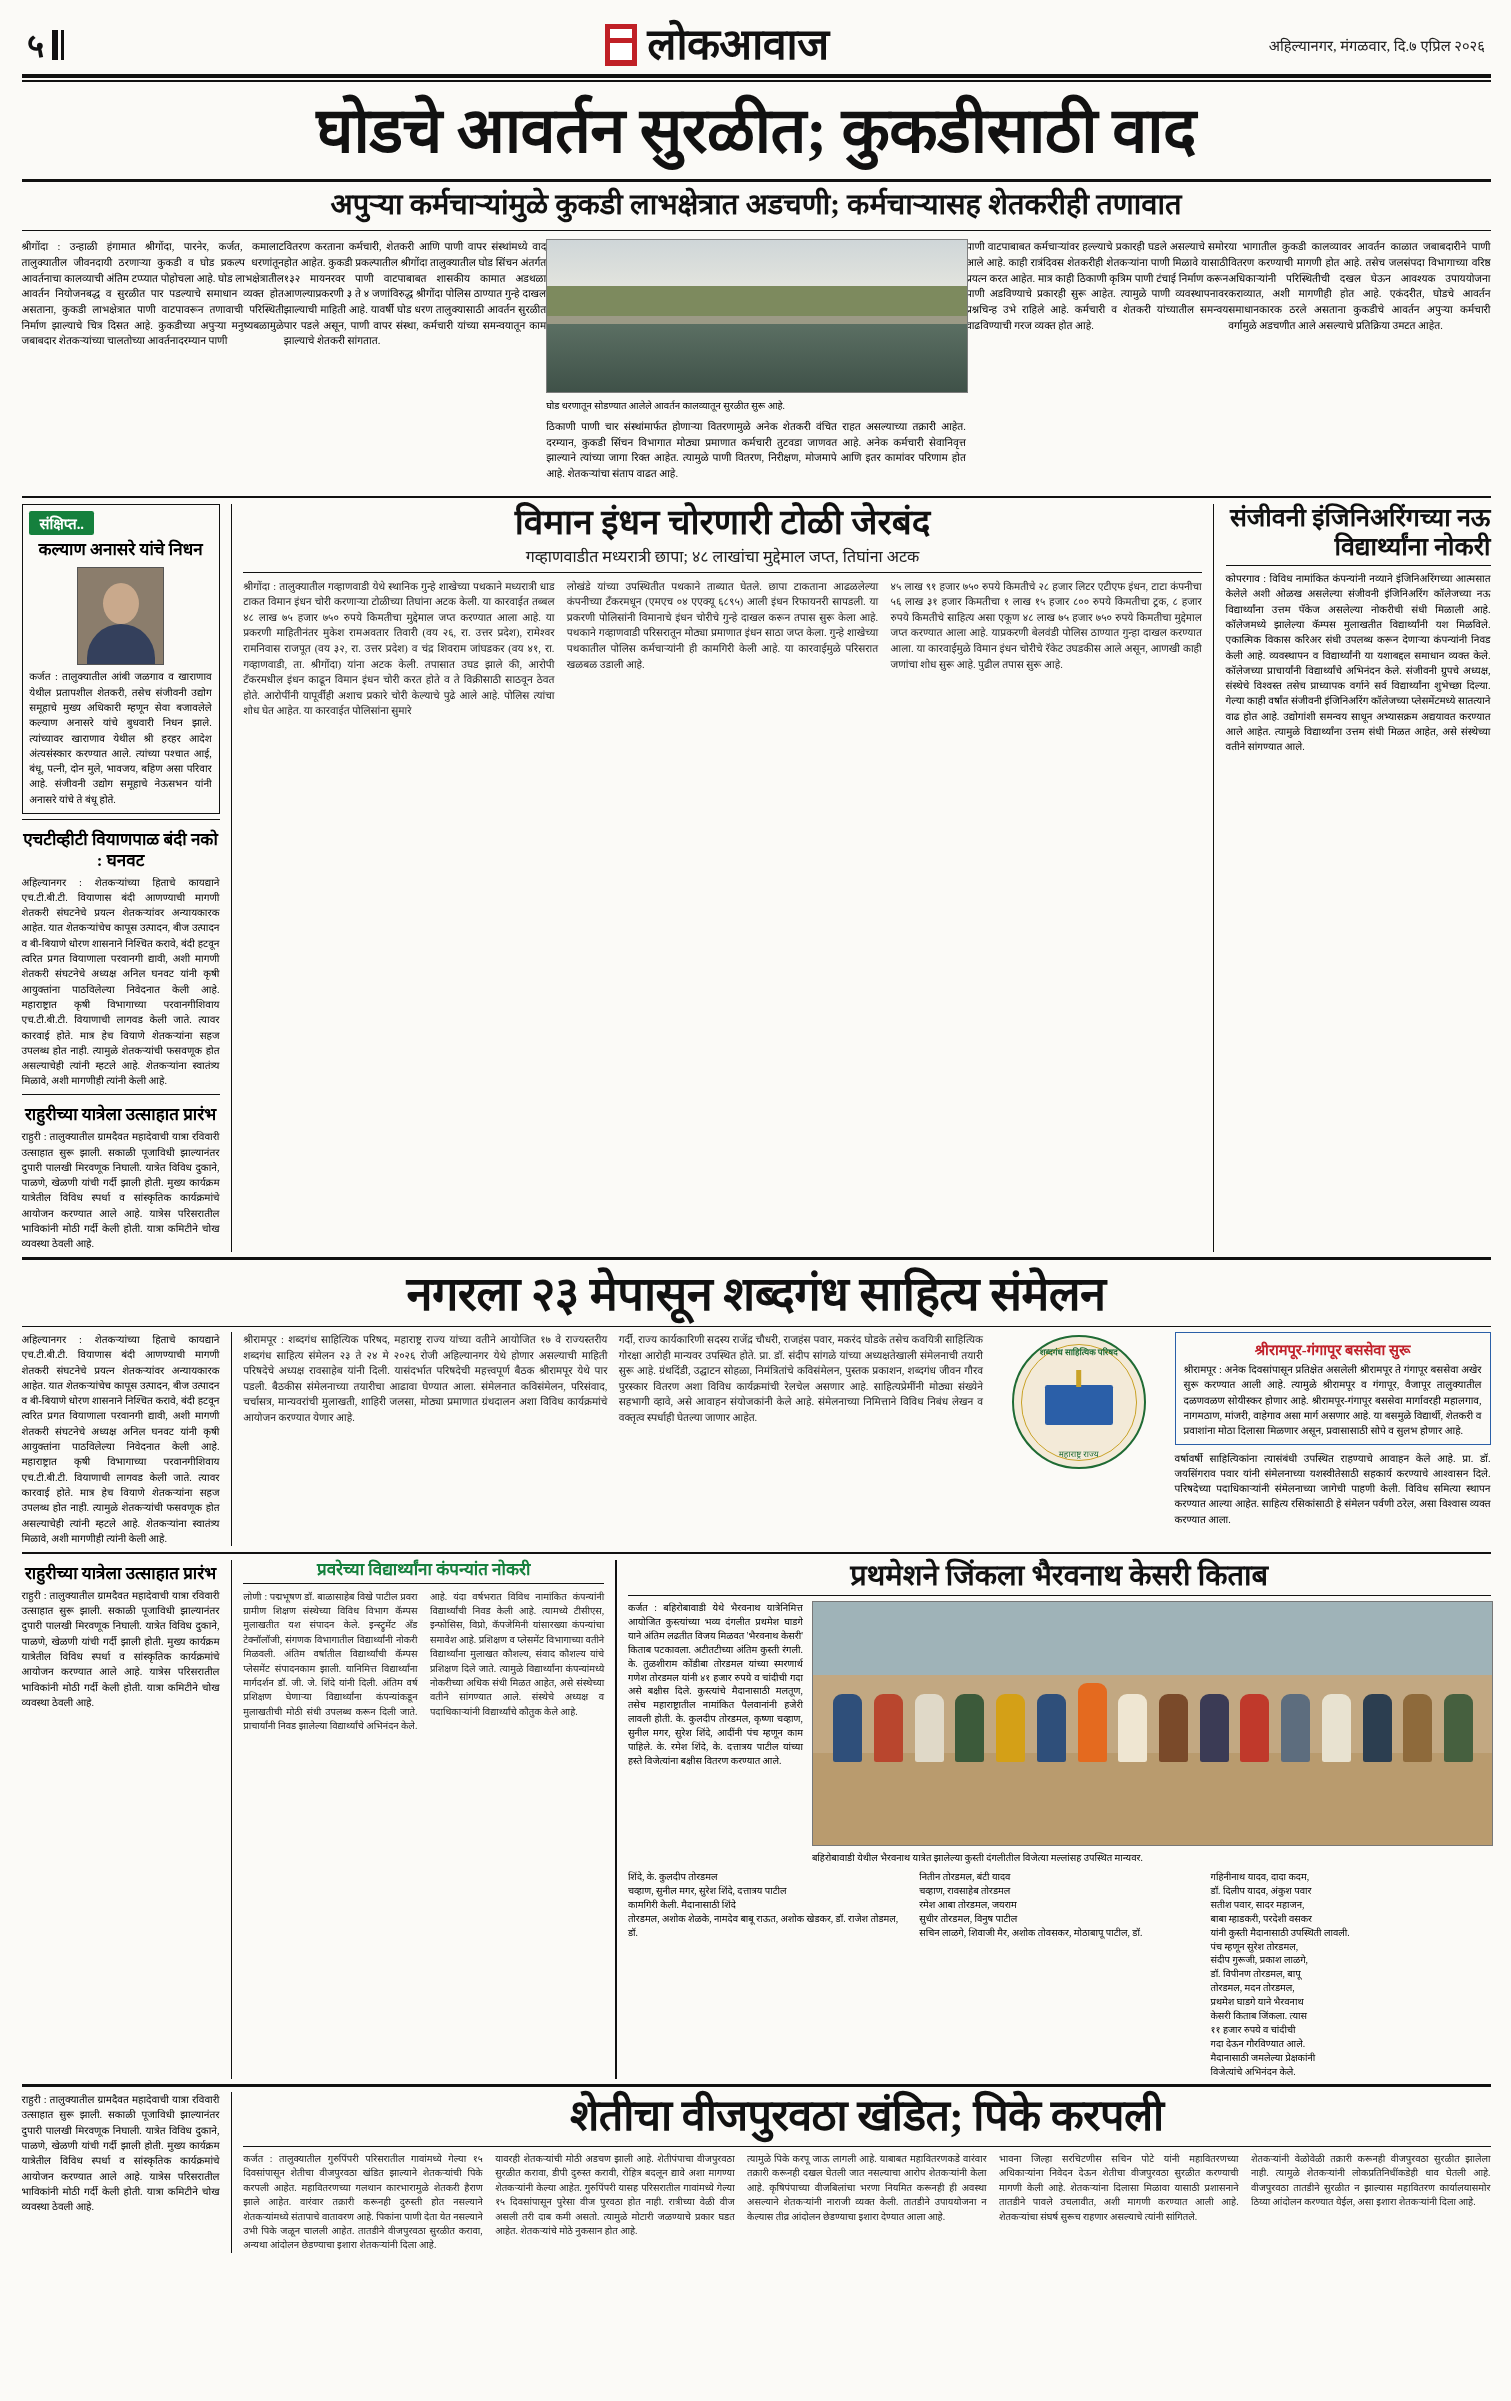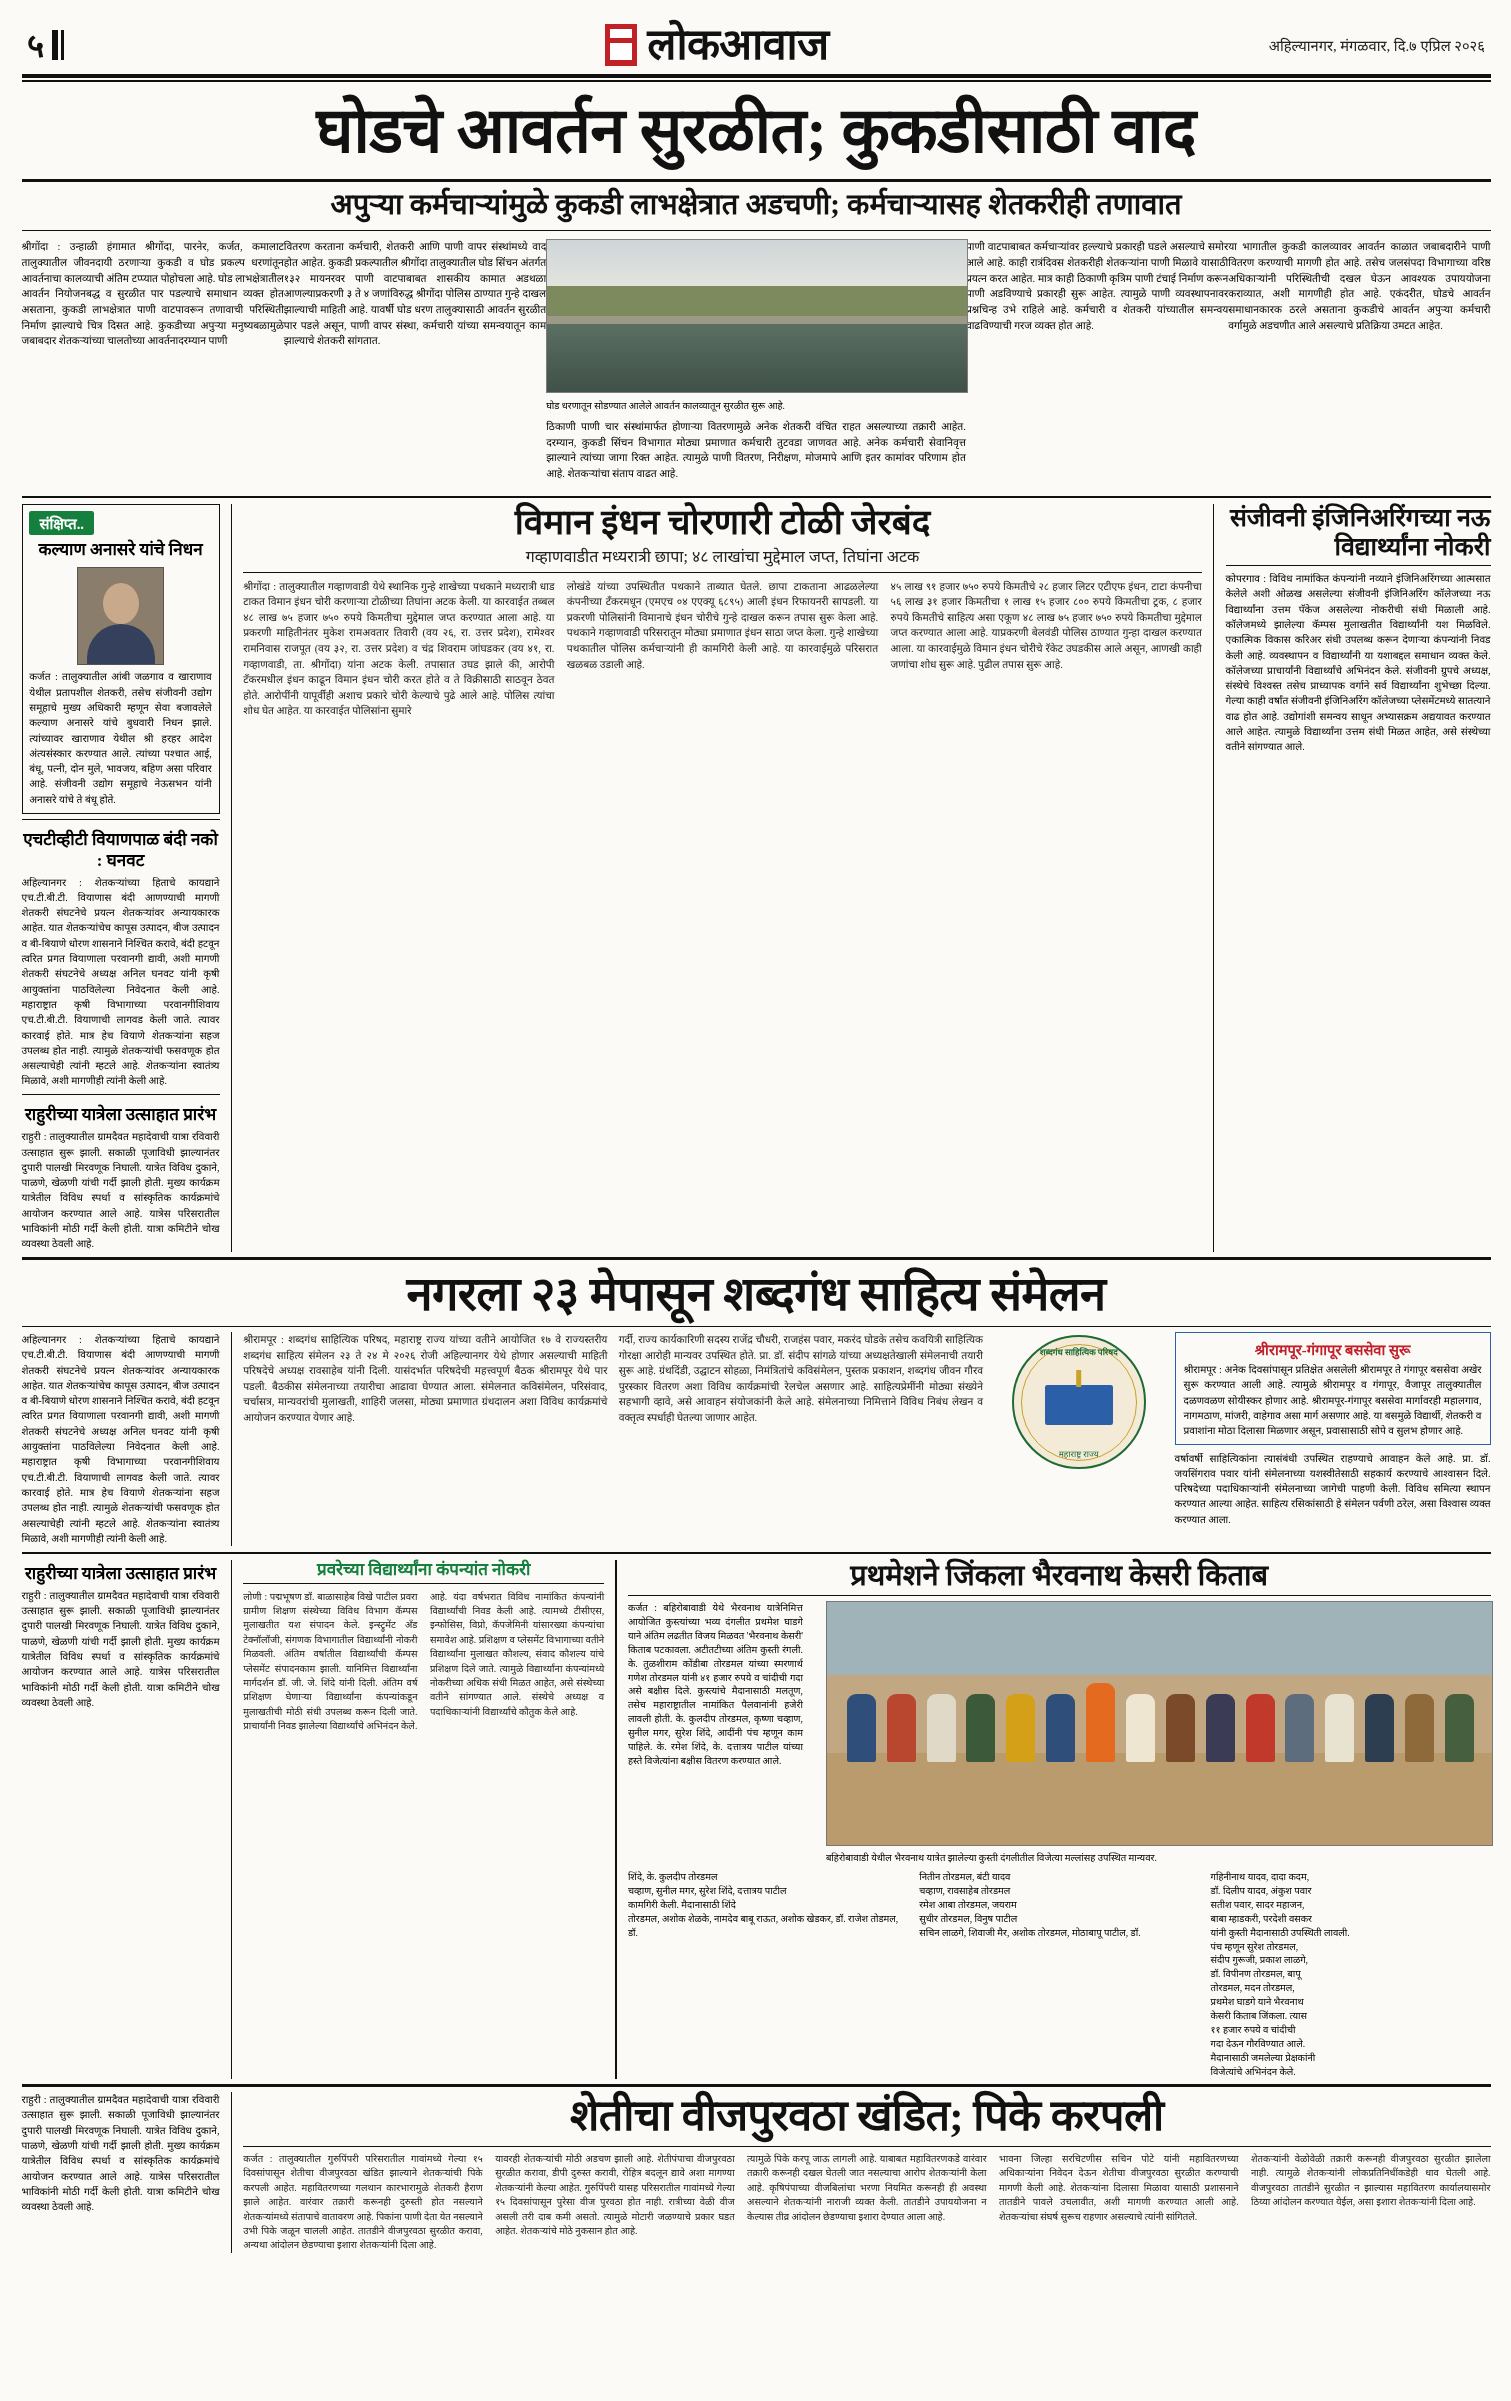--- a/index.html
+++ b/index.html
@@ -223,21 +223,21 @@
         <div class="col" style="font-size:9.6px">लोणी : पद्मभूषण डॉ. बाळासाहेब विखे पाटील प्रवरा ग्रामीण शिक्षण संस्थेच्या विविध विभाग कॅम्पस मुलाखतीत यश संपादन केले. इन्स्ट्रुमेंट अँड टेक्नॉलॉजी, संगणक विभागातील विद्यार्थ्यांनी नोकरी मिळवली. अंतिम वर्षातील विद्यार्थ्यांची कॅम्पस प्लेसमेंट संपादनकाम झाली. यानिमित्त विद्यार्थ्यांना मार्गदर्शन डॉ. जी. जे. शिंदे यांनी दिली. अंतिम वर्ष प्रशिक्षण घेणाऱ्या विद्यार्थ्यांना कंपन्यांकडून मुलाखतीची मोठी संधी उपलब्ध करून दिली जाते. प्राचार्यांनी निवड झालेल्या विद्यार्थ्यांचे अभिनंदन केले.</div>
         <div class="col" style="font-size:9.6px">आहे. यंदा वर्षभरात विविध नामांकित कंपन्यांनी विद्यार्थ्यांची निवड केली आहे. त्यामध्ये टीसीएस, इन्फोसिस, विप्रो, कॅपजेमिनी यांसारख्या कंपन्यांचा समावेश आहे. प्रशिक्षण व प्लेसमेंट विभागाच्या वतीने विद्यार्थ्यांना मुलाखत कौशल्य, संवाद कौशल्य यांचे प्रशिक्षण दिले जाते. त्यामुळे विद्यार्थ्यांना कंपन्यांमध्ये नोकरीच्या अधिक संधी मिळत आहेत, असे संस्थेच्या वतीने सांगण्यात आले. संस्थेचे अध्यक्ष व पदाधिकाऱ्यांनी विद्यार्थ्यांचे कौतुक केले आहे.</div>
       </div>
     </div>
 
     <div class="vline"></div>
 
     <div style="flex:1;">
       <div class="title-lg" style="font-size:29px">प्रथमेशने जिंकला भैरवनाथ केसरी किताब</div>
       <div class="hr-1 mt6"></div>
-      <div style="display:flex;gap:23px;margin-top:5.6px;">
+      <div style="display:flex;gap:9px;margin-top:5.6px;">
         <div style="flex:0 0 175px;font-size:9.6px;line-height:1.45;text-align:justify;">कर्जत : बहिरोबावाडी येथे भैरवनाथ यात्रेनिमित्त आयोजित कुस्त्यांच्या भव्य दंगलीत प्रथमेश घाडगे याने अंतिम लढतीत विजय मिळवत 'भैरवनाथ केसरी' किताब पटकावला. अटीतटीच्या अंतिम कुस्ती रंगली. के. तुळशीराम कोंडीबा तोरडमल यांच्या स्मरणार्थ गणेश तोरडमल यांनी ४१ हजार रुपये व चांदीची गदा असे बक्षीस दिले. कुस्त्यांचे मैदानासाठी मलतूण, तसेच महाराष्ट्रातील नामांकित पैलवानांनी हजेरी लावली होती. के. कुलदीप तोरडमल, कृष्णा चव्हाण, सुनील मगर, सुरेश शिंदे, आदींनी पंच म्हणून काम पाहिले. के. रमेश शिंदे, के. दत्तात्रय पाटील यांच्या हस्ते विजेत्यांना बक्षीस वितरण करण्यात आले.</div>
         <div style="flex:1;">
           <div class="group-photo">
             <div class="sky2"></div>
             <div class="ground"></div>
             <div class="row">
               <div class="p" style="left:3%;background:#2f4f7a;"></div>
               <div class="p" style="left:9%;background:#b9462e;"></div>
               <div class="p" style="left:15%;background:#e0d9c8;"></div>
               <div class="p" style="left:21%;background:#3c5a3a;"></div>
@@ -263,21 +263,21 @@
           <div>शिंदे, के. कुलदीप तोरडमल</div>
           <div>चव्हाण, सुनील मगर, सुरेश शिंदे, दत्तात्रय पाटील</div>
           <div>कामगिरी केली. मैदानासाठी शिंदे</div>
           <div>तोरडमल, अशोक शेळके, नामदेव बाबू राऊत, अशोक खेडकर, डॉ. राजेश तोडमल, डॉ.</div>
         </div>
         <div style="flex:1;">
           <div>नितीन तोरडमल, बंटी यादव</div>
           <div>चव्हाण, रावसाहेब तोरडमल</div>
           <div>रमेश आबा तोरडमल, जयराम</div>
           <div>सुधीर तोरडमल, विनुष पाटील</div>
-          <div>सचिन लाळगे, शिवाजी मैर, अशोक तोरडमल, मोठाबापू पाटील, डॉ.</div>
+          <div>सचिन लाळगे, शिवाजी मैर, अशोक तोवसकर, मोठाबापू पाटील, डॉ.</div>
         </div>
         <div style="flex:1;">
           <div>गहिनीनाथ यादव, दादा कदम,</div>
           <div>डॉ. दिलीप यादव, अंकुश पवार</div>
           <div>सतीश पवार, सादर महाजन,</div>
           <div>बाबा म्हाडकरी, परदेशी वसकर</div>
           <div>यांनी कुस्ती मैदानासाठी उपस्थिती लावली.</div>
           <div>पंच म्हणून सुरेश तोरडमल,</div>
           <div>संदीप गुरूजी, प्रकाश लाळगे,</div>
           <div>डॉ. विपीनण तोरडमल, बापू</div>

